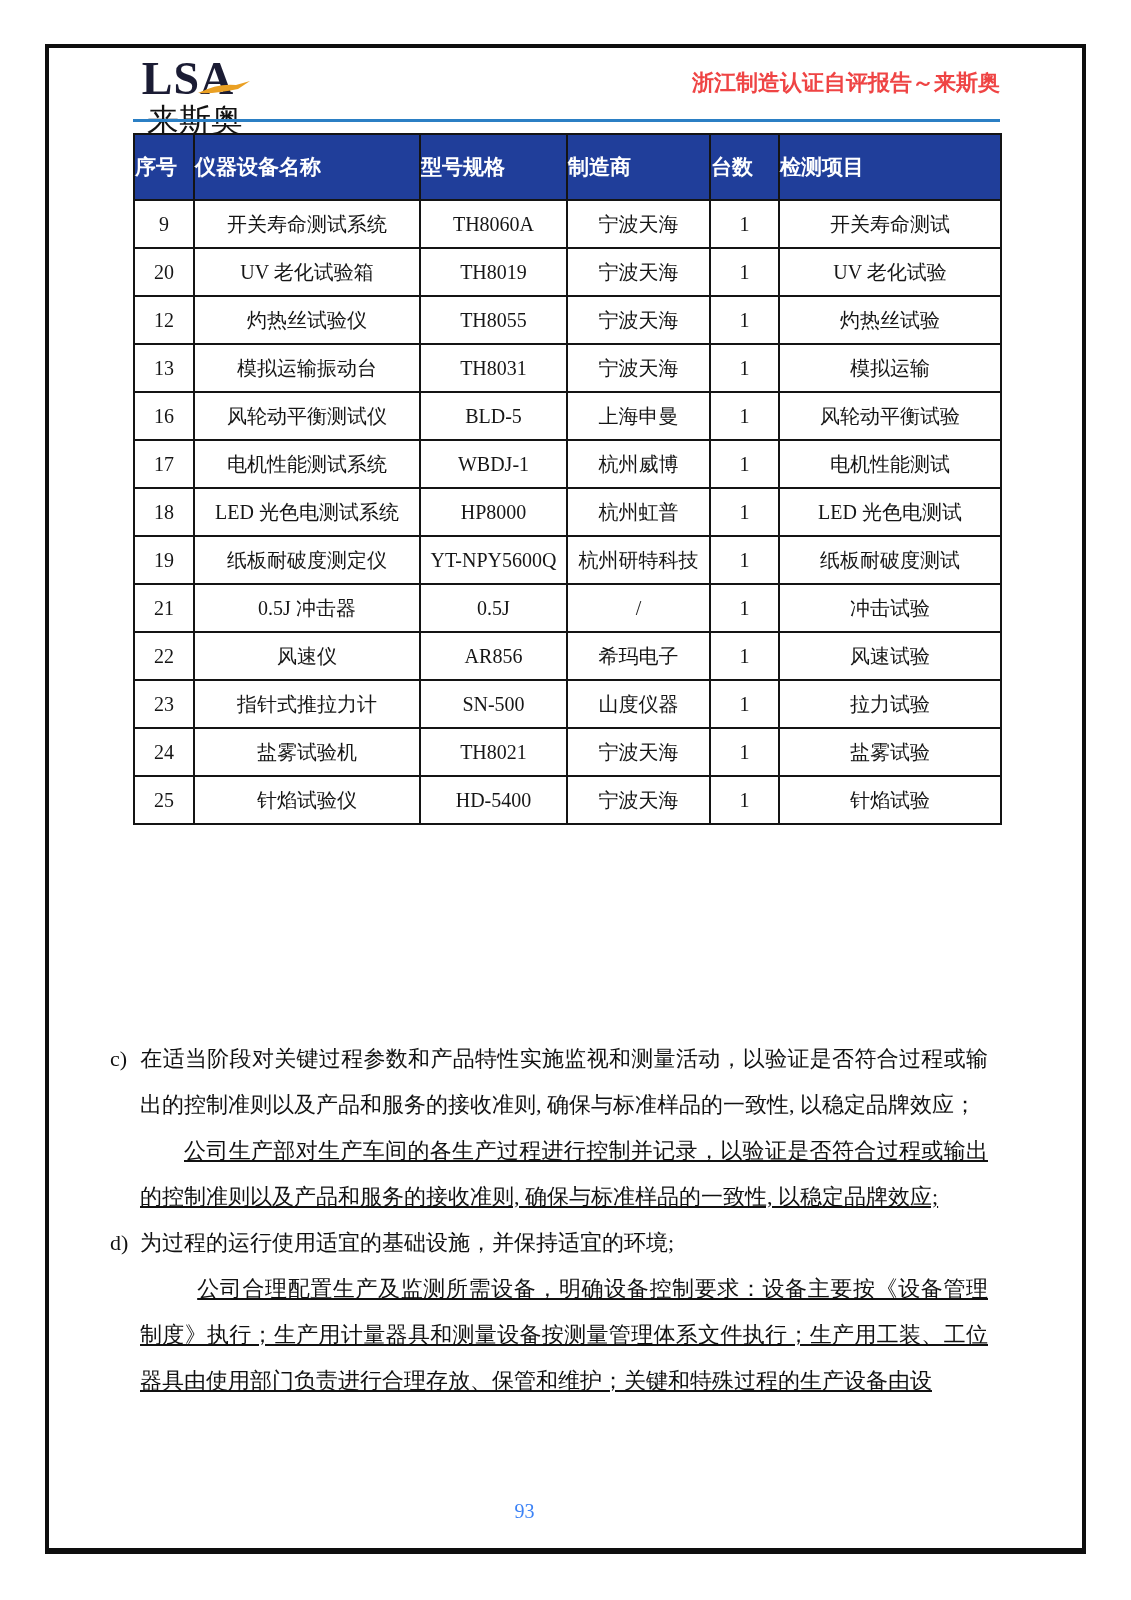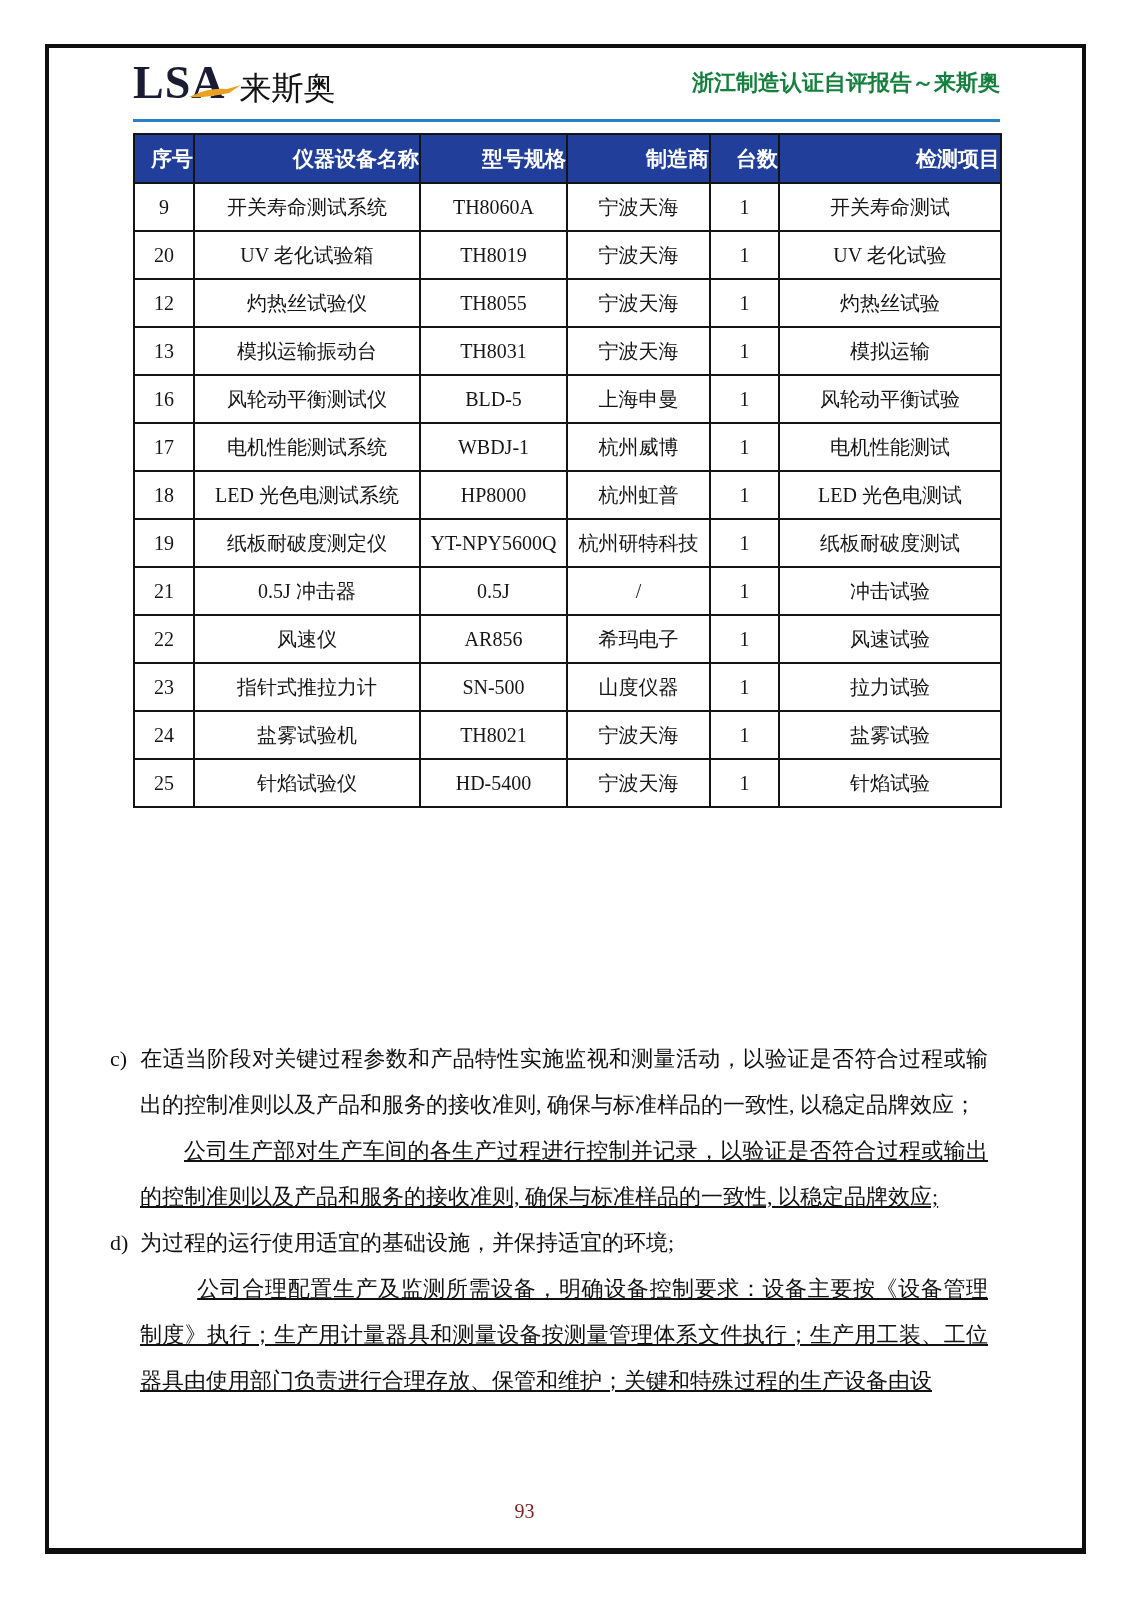--- a/index.html
+++ b/index.html
@@ -22,21 +22,21 @@
     position: absolute;
     left: 45px; top: 44px;
     width: 1041px; height: 1510px;
     border: 4px solid #0e0e0e;
     border-bottom-width: 6px;
     background: #ffffff;
   }
   
   .logo {
     position: absolute; left: 133px; top: 56px;
-    display: flex; align-items: flex-end; height: 50px;
+    display: flex; align-items: center; height: 50px; flex-direction: column;
   }
   .logo-lsa {
     position: relative;
     font-family: "Liberation Serif", serif;
     font-weight: bold;
     font-size: 46px; line-height: 46px;
     letter-spacing: 1px;
     color: var(--logo-navy);
   }
   .logo-swoosh {
@@ -51,21 +51,21 @@
     font-size: 32px; line-height: 36px;
     margin-left: 14px;
     color: #121212;
   }
   .header-title {
     position: absolute;
     top: 68px; right: 131px;
     font-family: "Liberation Sans", sans-serif;
     font-weight: bold;
     font-size: 22px;
-    color: #15803d;
+    color: #ef4444;
     text-align: right;
   }
   .header-rule {
     position: absolute;
     left: 133px; top: 119px;
     width: 867px; height: 3px;
     background: var(--rule-blue);
   }
   
   table.equip {
@@ -74,23 +74,23 @@
     width: 867px;
     border-collapse: collapse;
     table-layout: fixed;
   }
   table.equip th {
     background: var(--header-blue);
     color: #ffffff;
     font-family: "Liberation Sans", sans-serif;
     font-weight: bold;
     font-size: 21px;
-    height: 49px;
+    height: 66px;
     border: 2px solid var(--border-black);
-    text-align: right; vertical-align: middle;
+    text-align: left; vertical-align: middle;
   }
   table.equip td {
     font-family: "Liberation Serif", serif;
     font-size: 20px;
     height: 48px;
     border: 2px solid var(--border-black);
     text-align: center; vertical-align: middle;
     color: var(--text-black);
     overflow: hidden; white-space: nowrap;
   }
@@ -109,21 +109,21 @@
   .inner-para { margin-left: 30px; text-decoration: underline; }
   .indent-2 { text-indent: 2em; }
   .indent-3 { text-indent: 2.6em; }
   
   .page-number {
     position: absolute;
     left: 45px; top: 1500px;
     width: 959px;
     text-align: center;
     font-size: 20px;
-    color: #7f1d1d;
+    color: #3b82f6;
   }
 </style>
 </head>
 <body>
 
 <div class="page-frame"></div>
 
 <div class="logo">
   <span class="logo-lsa">
     <span>LSA</span>

